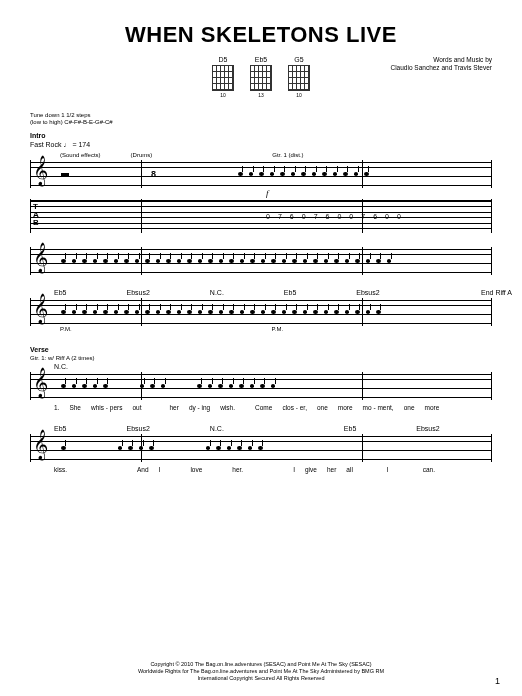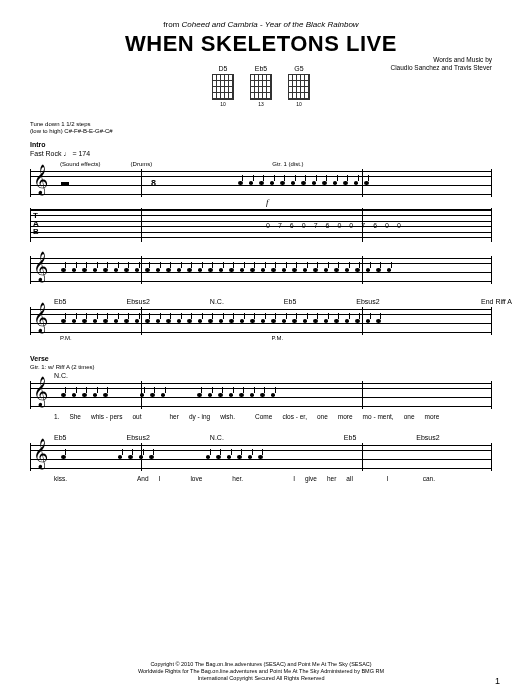--- a/index.html
+++ b/index.html
@@ -162,26 +162,20 @@
     position: absolute;
     bottom: 10px; right: 22px;
     font-size: 9px;
   }
   .dyn { font-style: italic; font-family: Georgia, serif; font-size: 9px; margin-left: 6px; }
 </style>
 </head>
 <body>
 
 <div class="header">
-  <div class="album-line">
-    <span>from</span>
-    <span class="artist">Coheed and Cambria</span>
-    <span>-</span>
-    <span class="artist">Year of the Black Rainbow</span>
-  </div>
   <div class="title">WHEN SKELETONS LIVE</div>
 </div>
 
 <div class="credits">
   <div>Words and Music by</div>
   <div>Claudio Sanchez and Travis Stever</div>
 </div>
 
 <div class="chord-diagrams">
   <div class="chord-diag">

